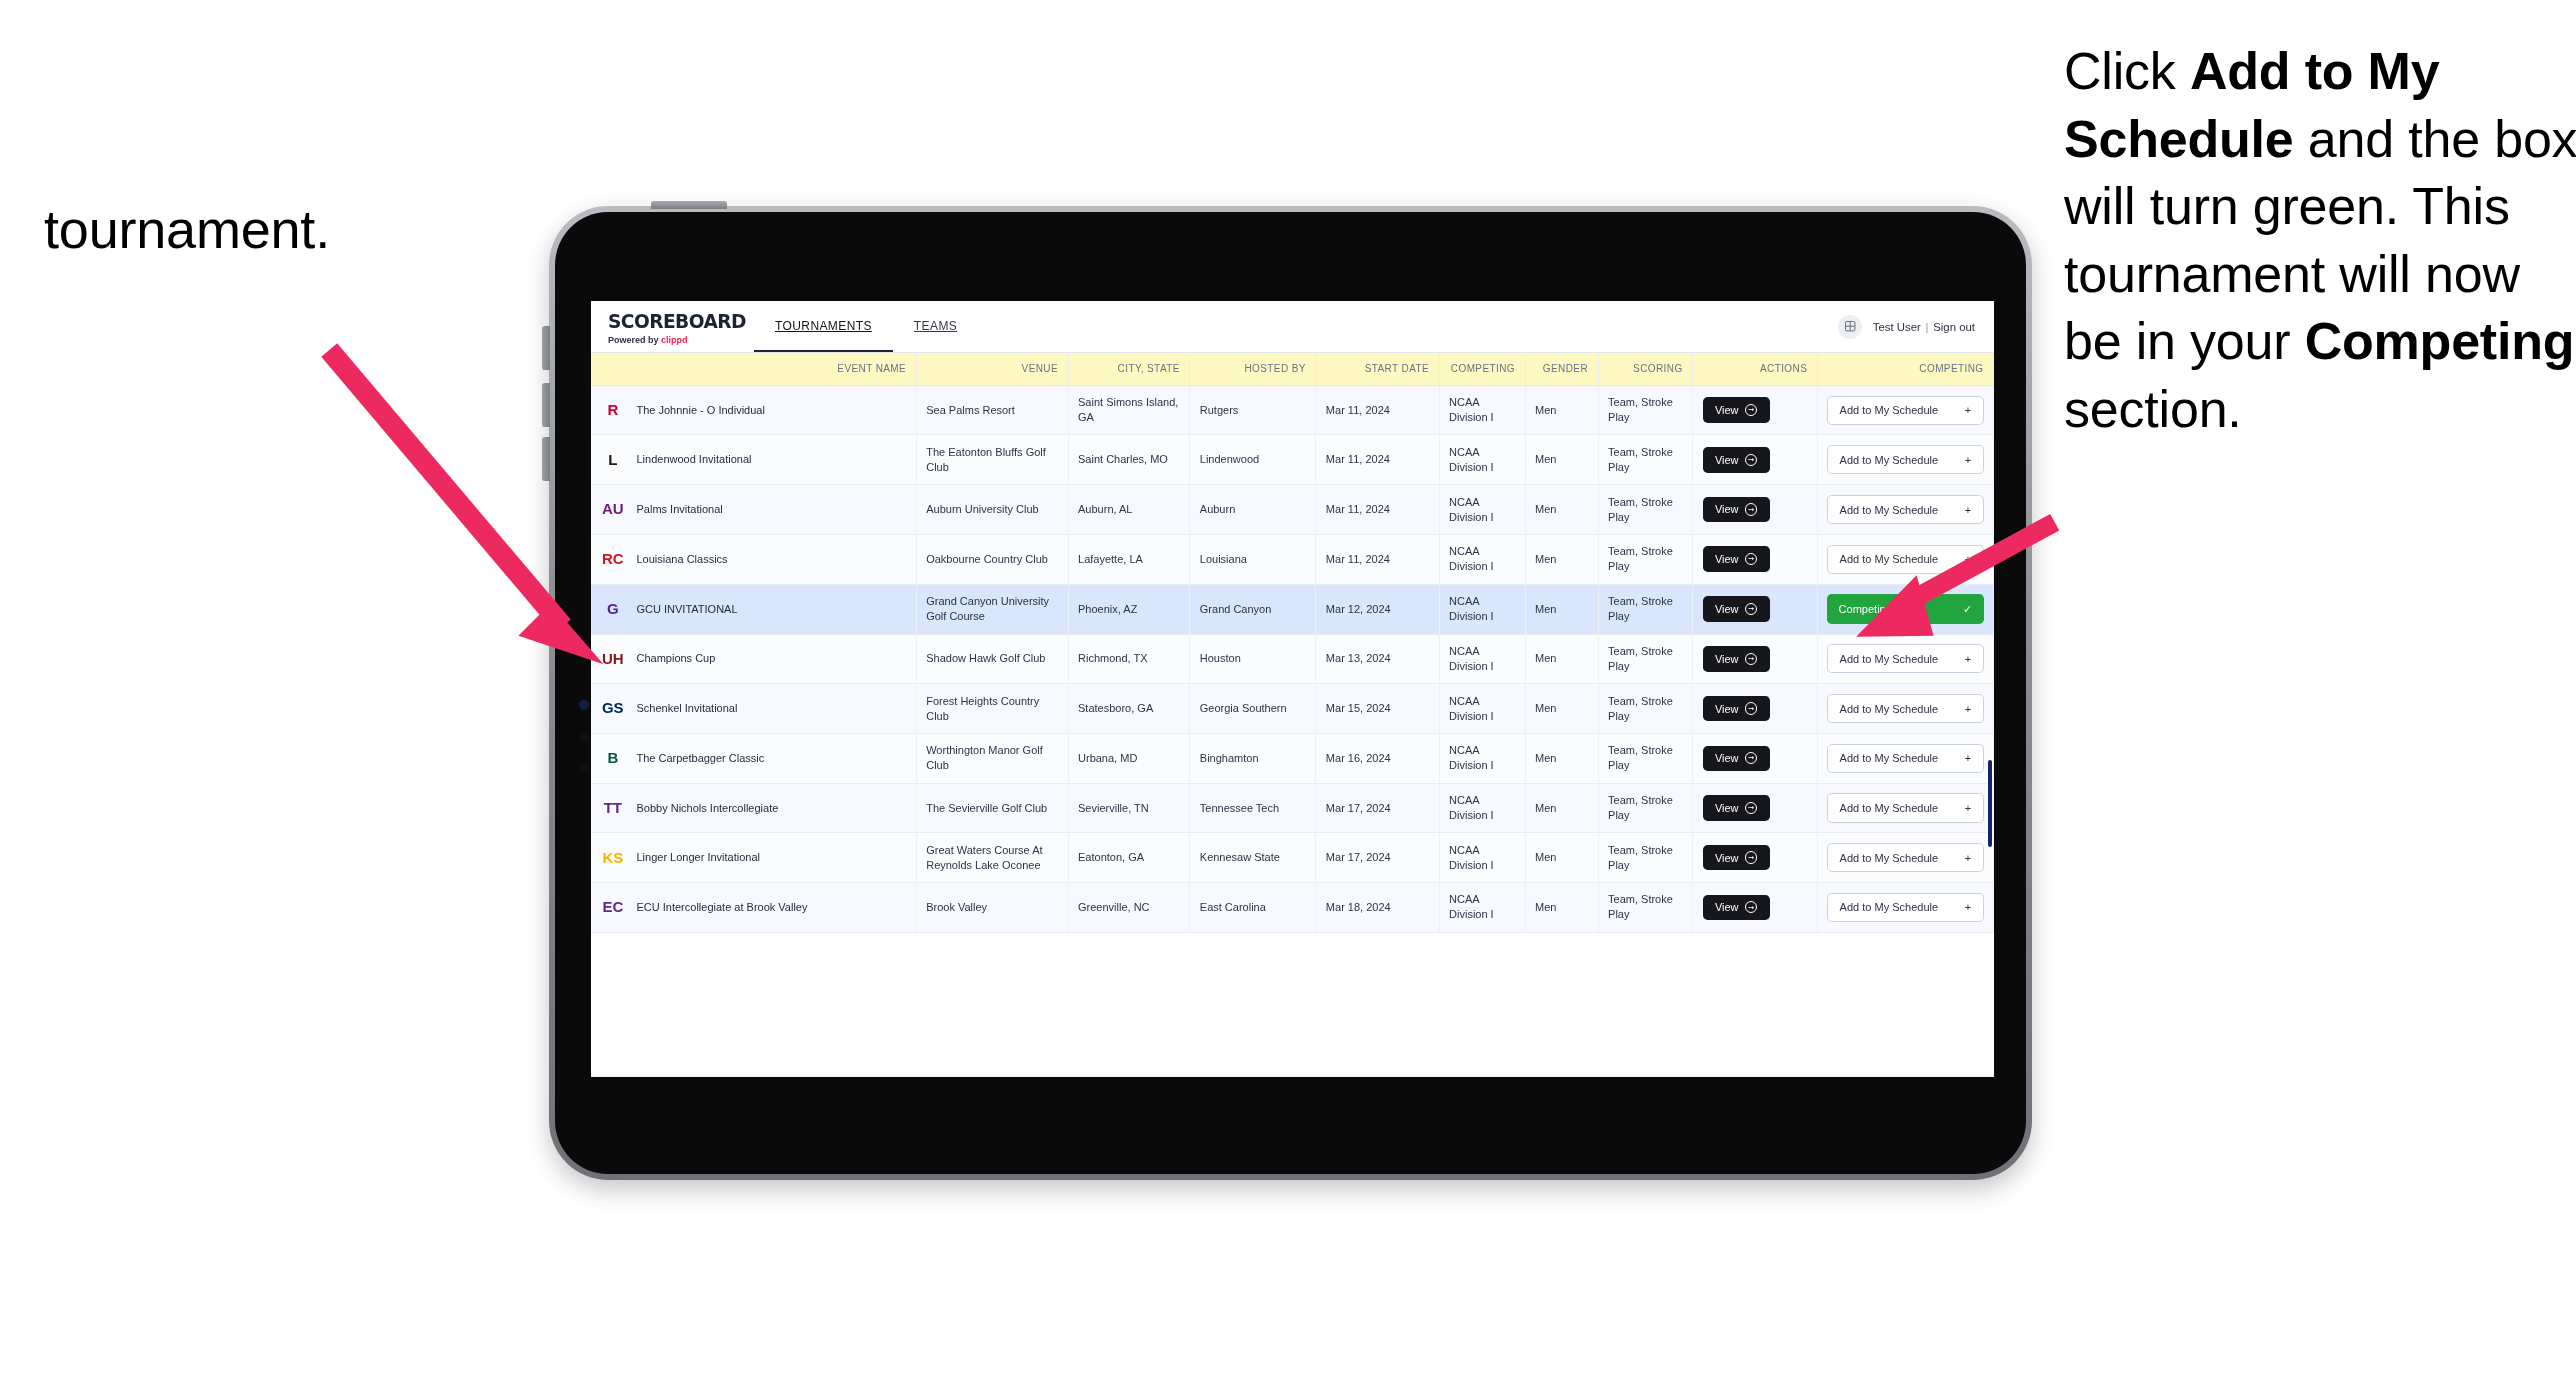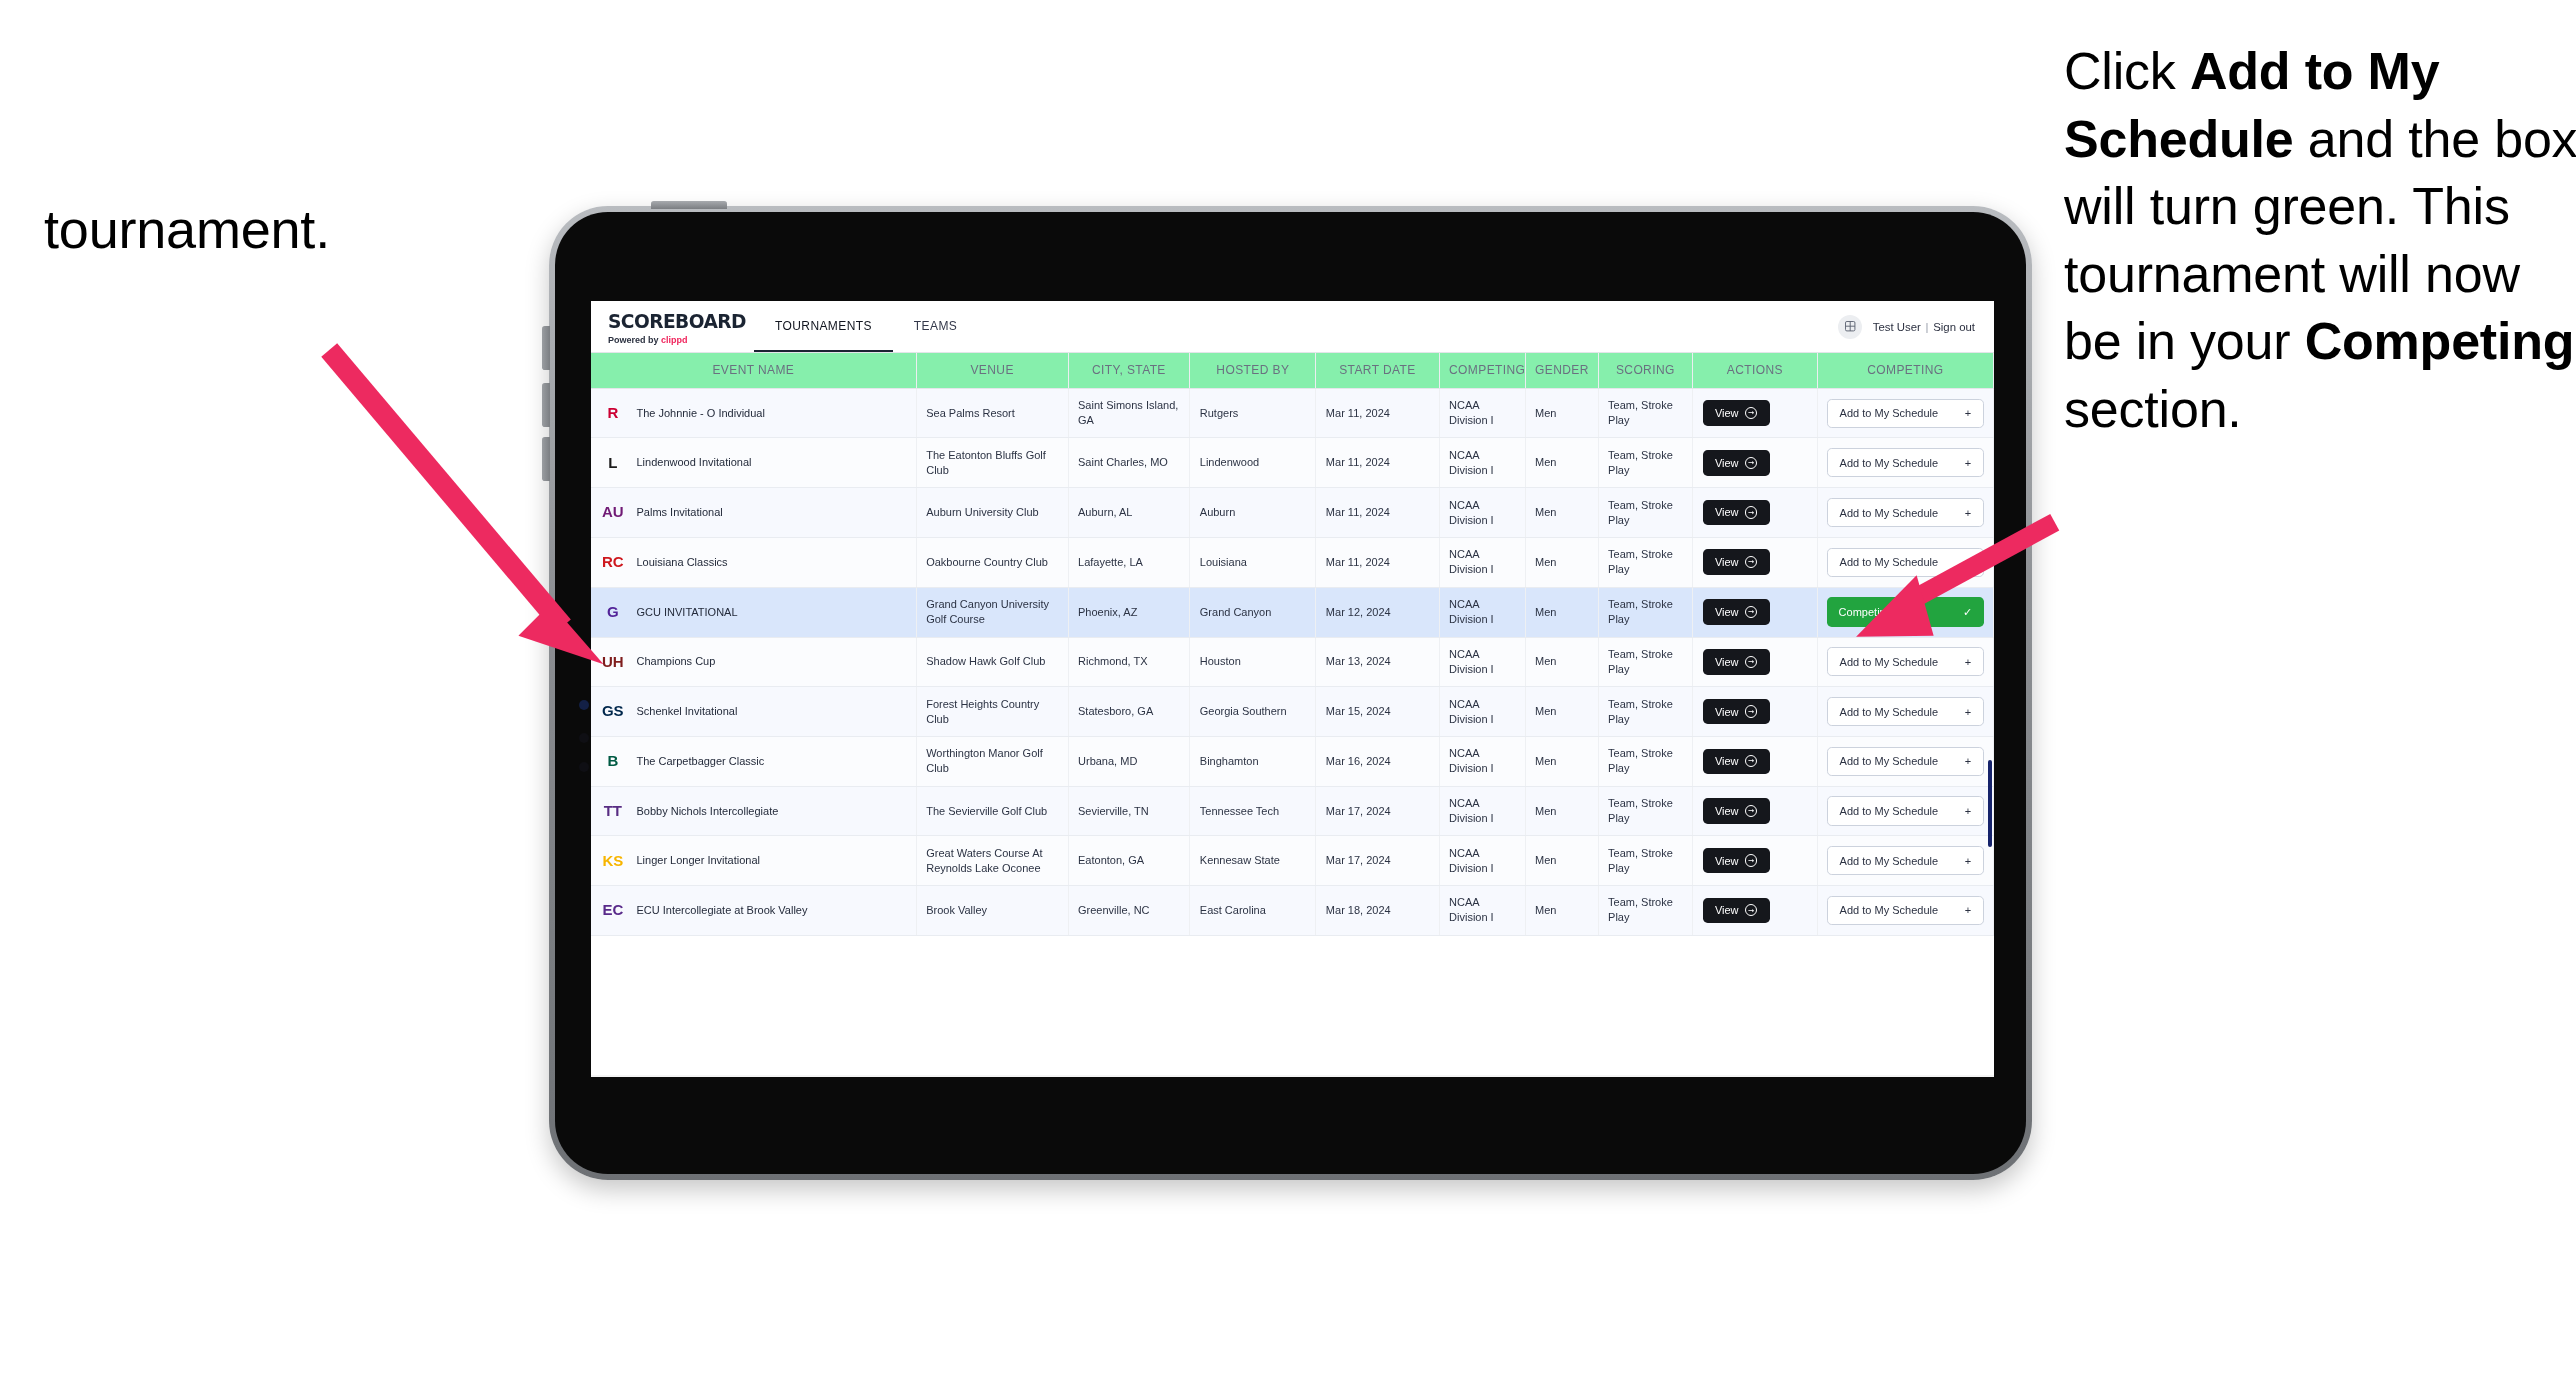--- a/index.html
+++ b/index.html
@@ -118,46 +118,47 @@
 
   .navtabs { display:flex; align-items: stretch; margin-left: 21px; }
   .navtab {
     display:flex; align-items:center;
     padding: 16px 21px;
     font-size: 12px;
     letter-spacing: 0.4px;
     color: #33384a;
     border-bottom: 2.8px solid transparent;
     cursor: pointer;
+    text-decoration: underline;
   }
   .navtab.active { border-bottom-color: #1c2333; color:#11151f; }
 
   .appbar-right {
     margin-left:auto; display:flex; align-items:center; gap:10.4px; padding-right: 19px;
   }
   .avatar {
     width: 24px; height: 24px; border-radius: 50%;
     background: #eceef1;
     display:flex; align-items:center; justify-content:center;
     color:#5c6372; font-size:10.4px;
   }
   .user-text { font-size: 11.4px; color:#2b3040; }
   .user-text .sep { color:#9aa0ad; margin: 0 4.7px; }
   .user-text a { color:#2b3040; text-decoration:none; cursor:pointer; }
 
   
   .tablewrap { position:relative; height: 724px; overflow:hidden; background:#fff; }
   table.grid { width: 100%; border-collapse: collapse; table-layout: fixed; }
   table.grid th {
-    background:#86efac;
-    font-size: 12px;
+    background:#fef9c3;
+    font-size: 10px;
     font-weight: 500;
     letter-spacing: 0.4px;
     color: #6a7080;
-    text-align: center;
+    text-align: right;
     padding: 10.4px 9.5px;
     border-bottom: 0.9px solid #e4e6ea;
     border-right: 0.9px solid #eceef1;
     white-space: nowrap;
   }
   table.grid td {
     font-size: 11px;
     color: #2c3344;
     padding: 9.5px 9.5px;
     border-bottom: 0.9px solid #e9ecf1;

